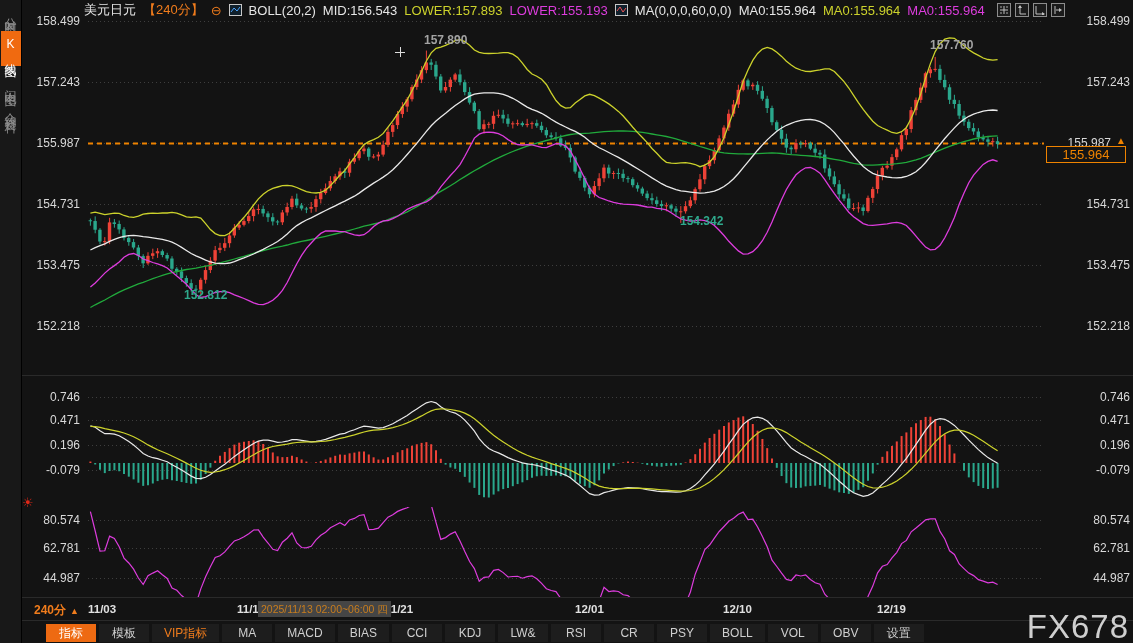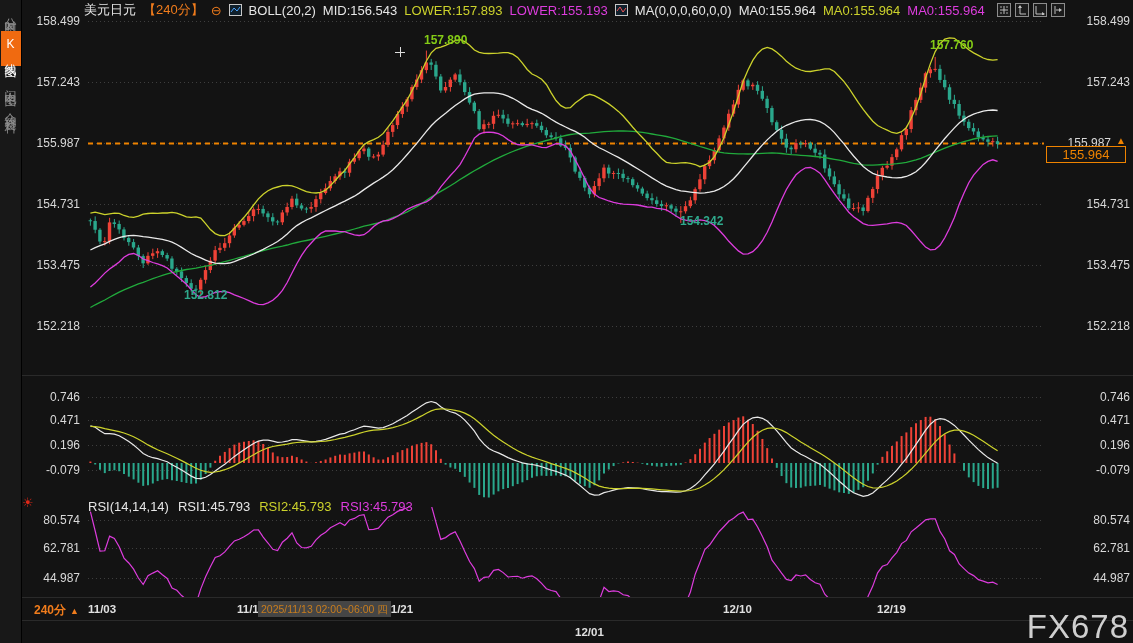--- a/index.html
+++ b/index.html
@@ -19,21 +19,21 @@
   .miniframe{display:inline-block;width:13px;height:12px;}
   #topbar-tools{position:absolute;left:997px;top:3px;display:flex;gap:4px;z-index:5;}
   .tool{width:14px;height:14px;border:1px solid #8d8d8d;background:#1b1b1b;box-sizing:border-box;
         display:flex;align-items:center;justify-content:center;cursor:pointer;}
   
   .axlbl{position:absolute;font-size:12px;color:#d9d9d9;height:14px;line-height:14px;z-index:4;}
   .axlbl.l{left:28px;width:52px;text-align:right;}
   .axlbl.r{right:3px;}
   
   .ann{position:absolute;font-size:12px;font-weight:bold;z-index:4;}
-  .ann.red{color:#84cc16}.ann.green{color:#2fa98c}
+  .ann.red{color:#a3a3a3}.ann.green{color:#2fa98c}
   
   .phead{position:absolute;left:88px;display:flex;gap:9px;font-size:13px;white-space:nowrap;z-index:4;}
   
   #price-box{position:absolute;left:1046px;top:146px;width:78px;height:15px;border:1px solid #ef8300;
              color:#ef8300;background:#151515;font-size:13px;line-height:15px;text-align:center;z-index:5;}
   #price-arrow{position:absolute;right:7px;top:135px;color:#ef8300;font-size:10px;z-index:5;}
   #star-icon{position:absolute;left:22px;top:495px;color:#e02818;font-size:13px;z-index:5;}
   
   #period-label{position:absolute;left:34px;top:602px;color:#f07c1c;font-weight:bold;font-size:12px;
                 display:flex;gap:4px;align-items:center;z-index:4;justify-content:center;}
@@ -762,39 +762,51 @@
       <div class="axlbl l" style="top: 571px;">44.987</div>
       <div class="axlbl r" style="top: 571px;">44.987</div>
     </div>
   <div id="annotations">
       <div class="ann red" style="left: 424px; top: 33px;">157.890</div>
       <div class="ann red" style="left: 930px; top: 38px;">157.760</div>
       <div class="ann green" style="left: 184px; top: 288px;">152.812</div>
       <div class="ann green" style="left: 680px; top: 214px;">154.342</div>
     </div>
 
-  <div class="phead" style="top:499px">
-    <span class="w">RSI(14,14,14)</span>
-    <span class="w">RSI1:45.793</span>
-    <span class="y">RSI2:45.793</span>
-    <span class="m">RSI3:45.793</span>
-  </div>
 
   <div id="price-box">155.964</div>
   <span id="price-arrow">▲</span>
   <span id="star-icon">☀</span>
 
   <div id="period-label">
     <span>240分</span>
     <span style="font-size:9px">▲</span>
   </div>
   <div id="time-labels">
       <div class="tlbl" style="left: 88px;">11/03</div>
       <div class="tlbl" style="left: 237px;">11/13</div>
       <div class="tlbl" style="left: 385px;">11/21</div>
-      <div class="tlbl" style="left: 575px; margin-top: 23px;">12/01</div>
+      <div class="tlbl" style="left: 575px;">12/01</div>
       <div class="tlbl" style="left: 723px; text-align: center;">12/10</div>
       <div class="tlbl" style="left: 877px;">12/19</div>
     </div>
   <div id="tooltip">2025/11/13 02:00~06:00 四</div>
 
+  <div id="toolbar">
+      <div class="titem active">指标</div>
+      <div class="titem">模板</div>
+      <div class="titem vip">VIP指标</div>
+      <div class="titem">MA</div>
+      <div class="titem">MACD</div>
+      <div class="titem">BIAS</div>
+      <div class="titem">CCI</div>
+      <div class="titem">KDJ</div>
+      <div class="titem">LW&amp;</div>
+      <div class="titem">RSI</div>
+      <div class="titem">CR</div>
+      <div class="titem">PSY</div>
+      <div class="titem">BOLL</div>
+      <div class="titem">VOL</div>
+      <div class="titem">OBV</div>
+      <div class="titem">设置</div>
+    </div>
   <div id="watermark">FX678</div>
 </div>
 
 </body></html>

